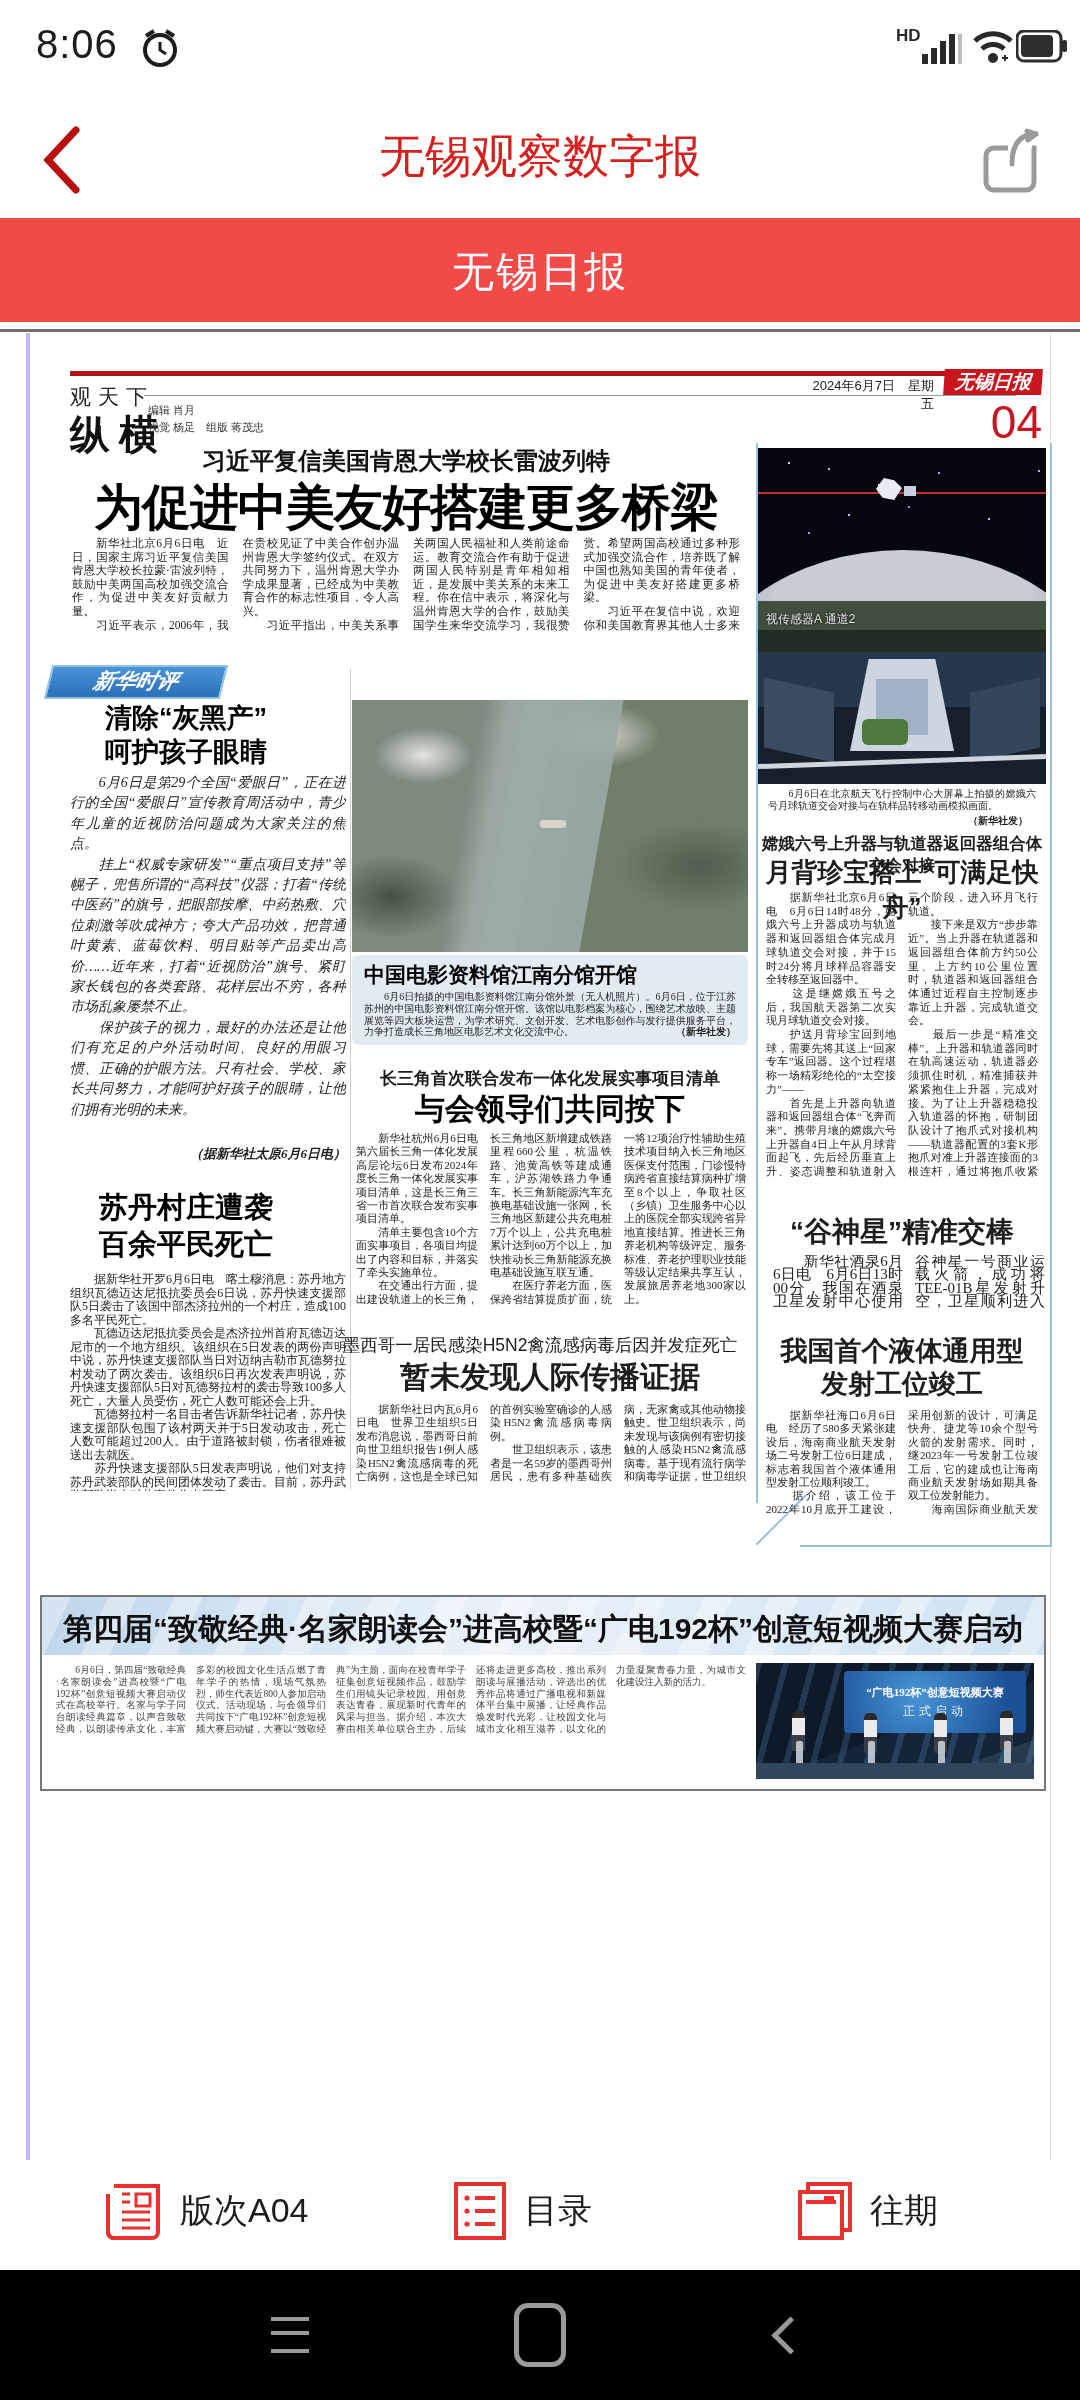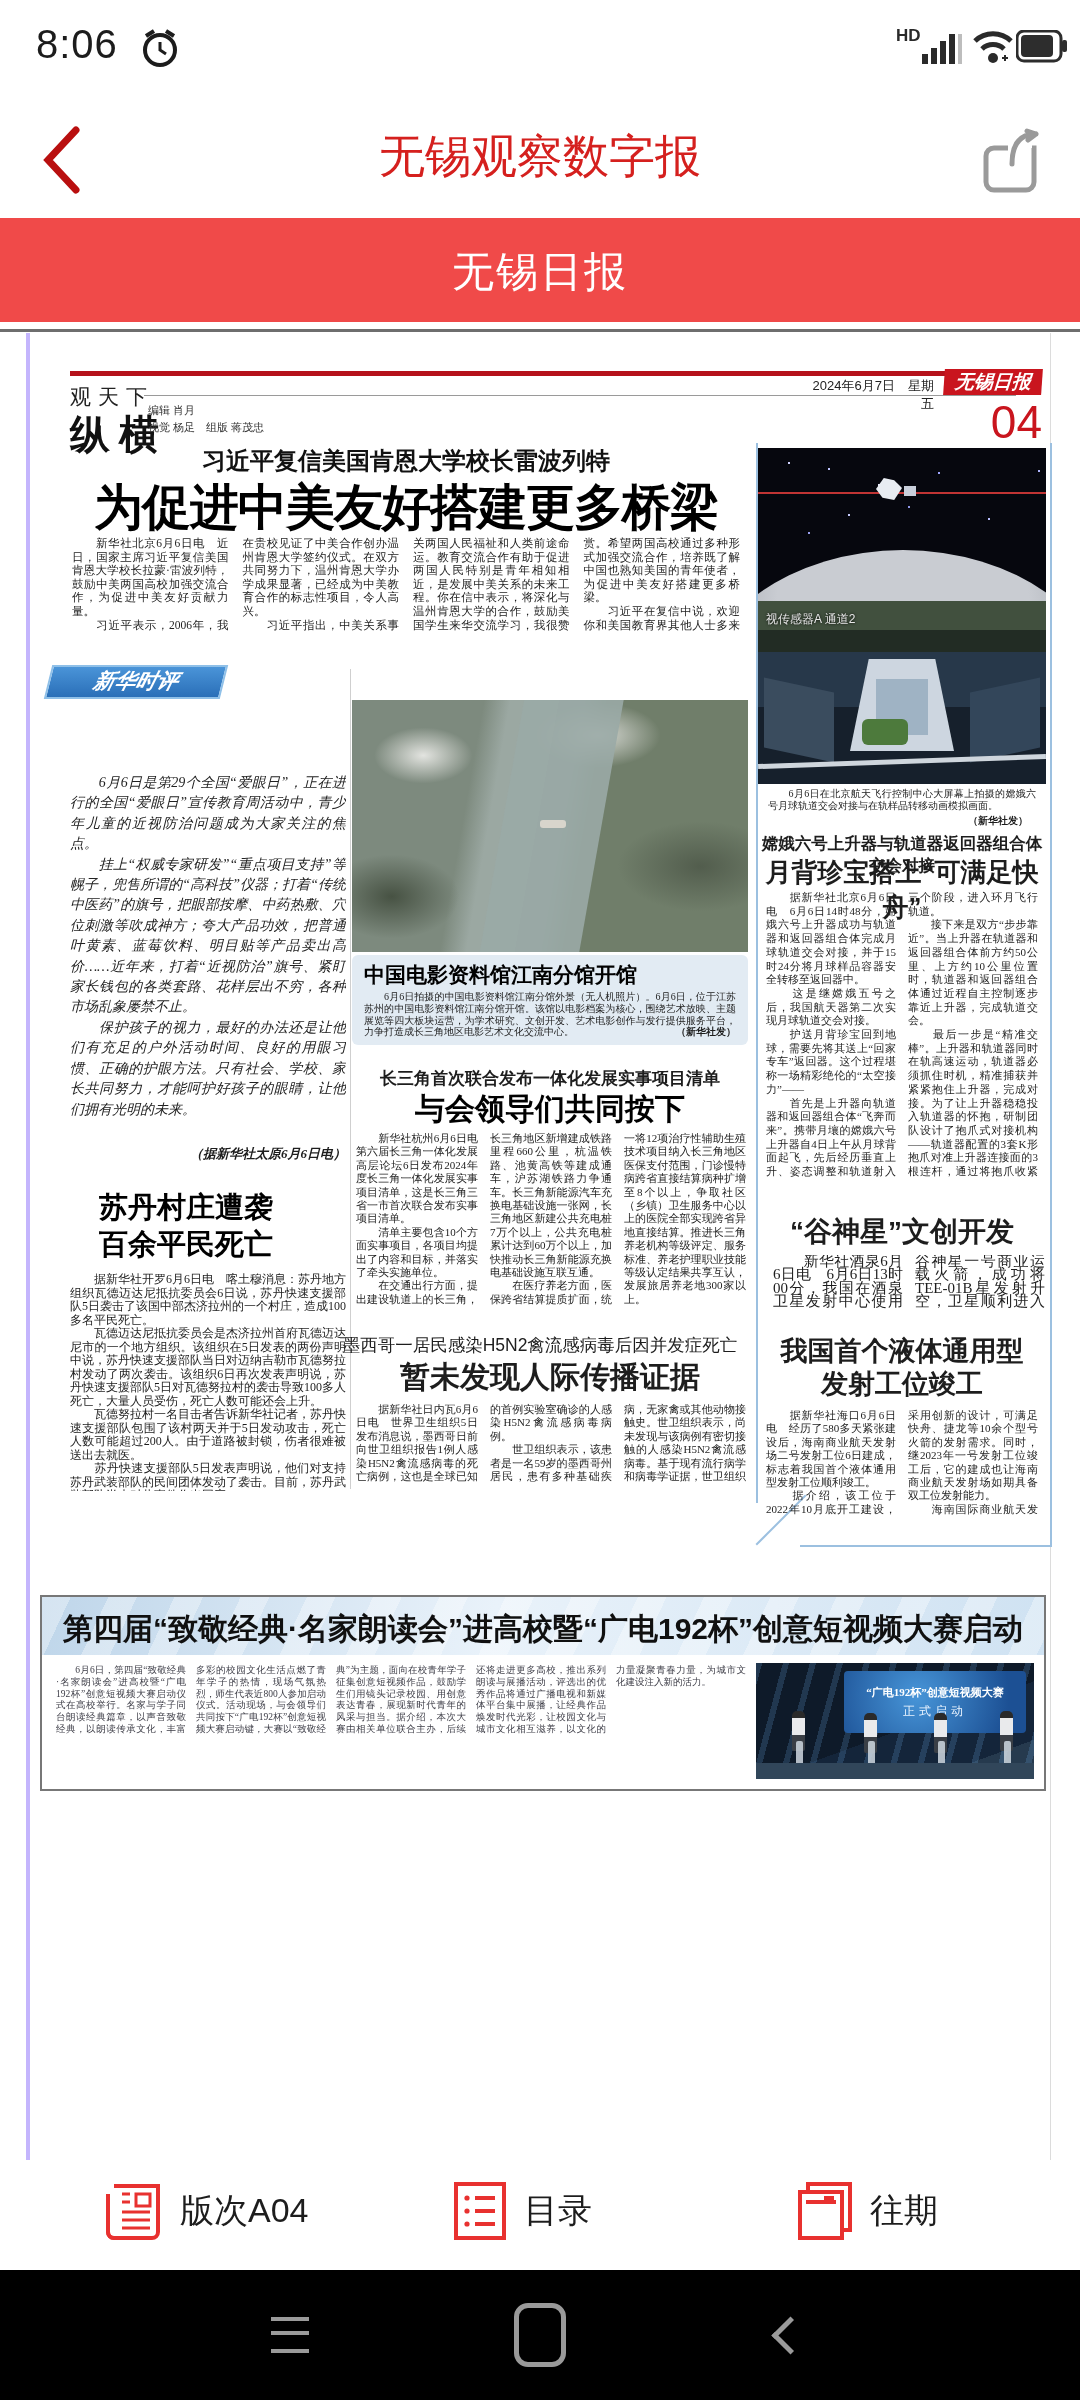--- a/index.html
+++ b/index.html
@@ -256,20 +256,22 @@
     <div class="abs" id="lead-kicker">习近平复信美国肯恩大学校长雷波列特</div>
     <div class="abs just pre clip" id="lead-body">　　新华社北京6月6日电　近日，国家主席习近平复信美国肯恩大学校长拉蒙·雷波列特，鼓励中美两国高校加强交流合作，为促进中美友好贡献力量。
 　　习近平表示，2006年，我在贵校见证了中美合作创办温州肯恩大学签约仪式。在双方共同努力下，温州肯恩大学办学成果显著，已经成为中美教育合作的标志性项目，令人高兴。
 　　习近平指出，中美关系事关两国人民福祉和人类前途命运。教育交流合作有助于促进两国人民特别是青年相知相近，是发展中美关系的未来工程。你在信中表示，将深化与温州肯恩大学的合作，鼓励美国学生来华交流学习，我很赞赏。希望两国高校通过多种形式加强交流合作，培养既了解中国也熟知美国的青年使者，为促进中美友好搭建更多桥梁。
 　　习近平在复信中说，欢迎你和美国教育界其他人士多来中国走走看看，也请转达我对前任校长达拉希博士的问候。
 　　2006年5月，在时任浙江省委书记习近平关心推动下，温州大学和美国肯恩大学正式签约，决定合作创办温州肯恩大学。2014年，经教育部批准，温州肯恩大学正式设立，目前共有本硕博学生约4500人，已培养8届本科毕业生总计3300余人。近日，美国肯恩大学校长雷波列特致信习近平主席，介绍合作办学情况及成果，表示将积极响应习主席倡议，助力更多美国青少年来华交流学习，推动中美青年一代加强交流。</div>
 
     <div class="abs vdiv" id="vdiv-left"></div>
 
     <div class="abs" id="comm-badge">新华时评</div>
+    <div class="abs pre" id="comm-title">清除“灰黑产”
+呵护孩子眼睛</div>
     <div class="abs just pre clip" id="comm-body">　　6月6日是第29个全国“爱眼日”，正在进行的全国“爱眼日”宣传教育周活动中，青少年儿童的近视防治问题成为大家关注的焦点。
 　　挂上“权威专家研发”“重点项目支持”等幌子，兜售所谓的“高科技”仪器；打着“传统中医药”的旗号，把眼部按摩、中药热敷、穴位刺激等吹成神方；夸大产品功效，把普通叶黄素、蓝莓饮料、明目贴等产品卖出高价……近年来，打着“近视防治”旗号、紧盯家长钱包的各类套路、花样层出不穷，各种市场乱象屡禁不止。
 　　保护孩子的视力，最好的办法还是让他们有充足的户外活动时间、良好的用眼习惯、正确的护眼方法。只有社会、学校、家长共同努力，才能呵护好孩子的眼睛，让他们拥有光明的未来。</div>
     <div class="abs" id="comm-sign">（据新华社太原6月6日电）</div>
 
     <div class="abs pre" id="sudan-title">苏丹村庄遭袭
 百余平民死亡</div>
     <div class="abs just pre clip" id="sudan-body">　　据新华社开罗6月6日电　喀土穆消息：苏丹地方组织瓦德迈达尼抵抗委员会6日说，苏丹快速支援部队5日袭击了该国中部杰济拉州的一个村庄，造成100多名平民死亡。
 　　瓦德迈达尼抵抗委员会是杰济拉州首府瓦德迈达尼市的一个地方组织。该组织在5日发表的两份声明中说，苏丹快速支援部队当日对迈纳吉勒市瓦德努拉村发动了两次袭击。该组织6日再次发表声明说，苏丹快速支援部队5日对瓦德努拉村的袭击导致100多人死亡，大量人员受伤，死亡人数可能还会上升。
 　　瓦德努拉村一名目击者告诉新华社记者，苏丹快速支援部队包围了该村两天并于5日发动攻击，死亡人数可能超过200人。由于道路被封锁，伤者很难被送出去就医。
@@ -324,21 +326,21 @@
     <div class="abs" id="moon-headline">月背珍宝搭上“可满足快舟”</div>
     <div class="abs just pre clip" id="moon-body">　　据新华社北京6月6日电　6月6日14时48分，嫦娥六号上升器成功与轨道器和返回器组合体完成月球轨道交会对接，并于15时24分将月球样品容器安全转移至返回器中。
 　　这是继嫦娥五号之后，我国航天器第二次实现月球轨道交会对接。
 　　护送月背珍宝回到地球，需要先将其送上“回家专车”返回器。这个过程堪称一场精彩绝伦的“太空接力”——
 　　首先是上升器向轨道器和返回器组合体“飞奔而来”。携带月壤的嫦娥六号上升器自4日上午从月球背面起飞，先后经历垂直上升、姿态调整和轨道射入三个阶段，进入环月飞行轨道。
 　　接下来是双方“步步靠近”。当上升器在轨道器和返回器组合体前方约50公里、上方约10公里位置时，轨道器和返回器组合体通过近程自主控制逐步靠近上升器，完成轨道交会。
 　　最后一步是“精准交棒”。上升器和轨道器同时在轨高速运动，轨道器必须抓住时机，精准捕获并紧紧抱住上升器，完成对接。为了让上升器稳稳投入轨道器的怀抱，研制团队设计了抱爪式对接机构——轨道器配置的3套K形抱爪对准上升器连接面的3根连杆，通过将抱爪收紧实现两器紧密连接。
 　　之后，装载着珍贵月球背面样品的容器从上升器安全转移至返回器中，月背珍宝稳稳搭上了“回家专车”，完成了嫦娥六号此次月背采样返回任务的又一关键环节。
 　　后续，嫦娥六号轨道器和返回器组合体将与上升器分离，进入环月等待阶段，返回器将按计划携带月球样品着陆在内蒙古四子王旗着陆场。</div>
 
-    <div class="abs" id="ceres-headline">“谷神星”文创开发</div>
+    <div class="abs" id="ceres-headline">“谷神星”精准交棒</div>
     <div class="abs just pre clip" id="ceres-body">　　新华社酒泉6月6日电　6月6日13时00分，我国在酒泉卫星发射中心使用谷神星一号商业运载火箭，成功将TEE-01B星发射升空，卫星顺利进入预定轨道，发射任务获得圆满成功。
 　　这次任务还搭载发射了纳星三号A星、B星。
 　　这次任务是谷神星一号商业运载火箭的第14次飞行。</div>
 
     <div class="abs pre" id="pad-headline">我国首个液体通用型
 发射工位竣工</div>
     <div class="abs just pre clip" id="pad-body">　　据新华社海口6月6日电　经历了580多天紧张建设后，海南商业航天发射场二号发射工位6日建成，标志着我国首个液体通用型发射工位顺利竣工。
 　　据介绍，该工位于2022年10月底开工建设，采用创新的设计，可满足快舟、捷龙等10余个型号火箭的发射需求。同时，继2023年一号发射工位竣工后，它的建成也让海南商业航天发射场如期具备双工位发射能力。
 　　海南国际商业航天发射有限公司董事长杨天梁说，接下来将进入与火箭的合练阶段。</div>
 

